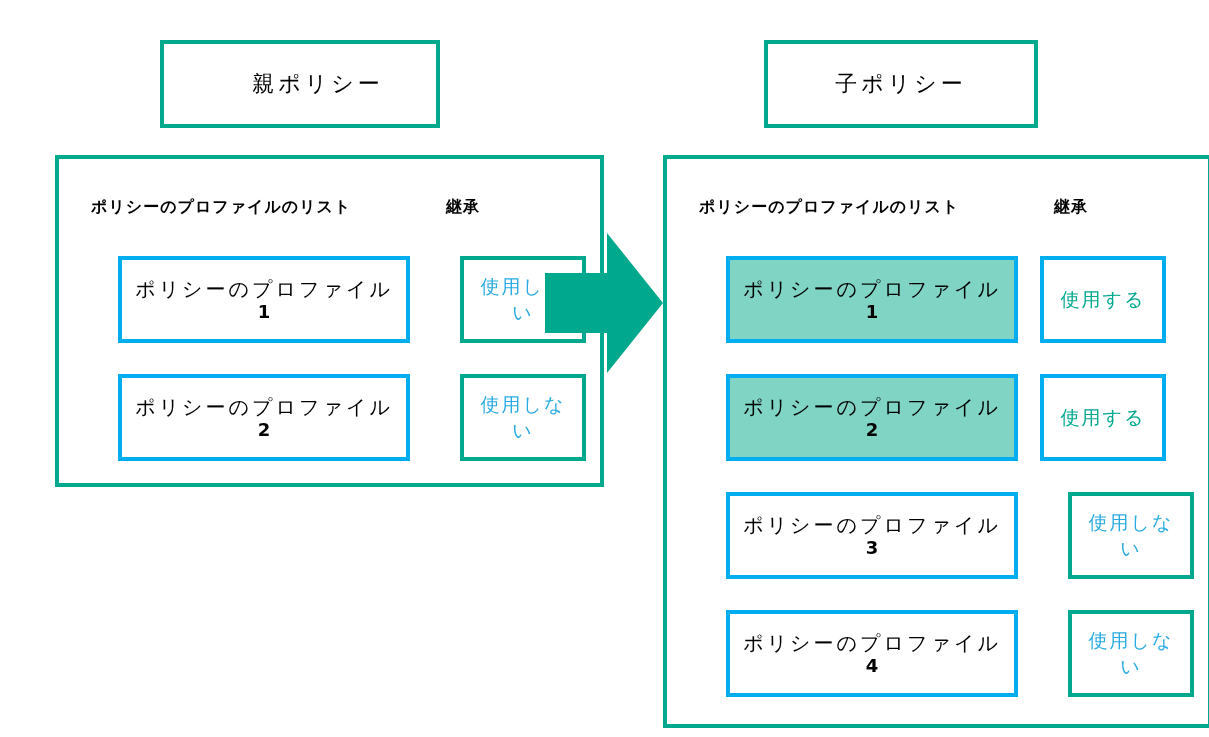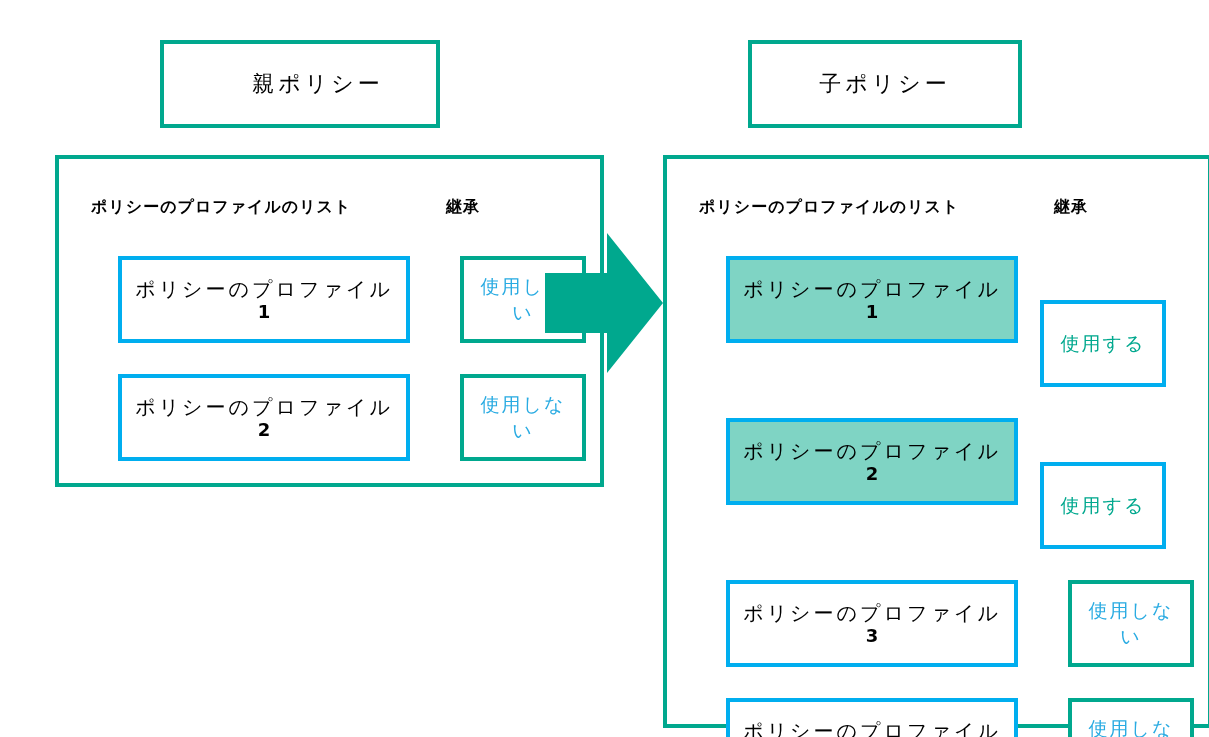--- a/index.html
+++ b/index.html
@@ -17,21 +17,21 @@
     color: var(--ink);
   }
 
   .title-box {
     position: absolute; top: 40px; height: 88px;
     box-sizing: border-box; border: 4px solid var(--green); background: #ffffff;
     display: flex; align-items: center; justify-content: center;
     font-size: 22px; letter-spacing: 4px;
   }
   .title-box.parent { left: 160px; width: 280px; padding-left: 36px; }
-  .title-box.child  { left: 748px; width: 274px; }
+  .title-box.child  { left: 764px; width: 274px; }
 
   .container {
     position: absolute; top: 155px; width: 549px;
     box-sizing: border-box; border: 4px solid var(--green); background: #ffffff;
   }
   .container.parent { left: 55px;  height: 332px; }
   .container.child  { left: 663px; height: 573px; }
 
   .list-header {
     position: absolute; left: 32px; top: 38px;
@@ -59,21 +59,21 @@
   }
   .profile-number {
     font-family: "DejaVu Sans", "Liberation Sans", sans-serif;
     font-weight: bold; font-size: 18px; line-height: 1.15;
   }
 
   .inherit-box {
     width: 126px; height: 87px; box-sizing: border-box; background: #ffffff;
     display: flex; align-items: center; justify-content: center; text-align: center;
   }
-  .inherit-box.used     { border: 4px solid var(--blue-border); color: var(--green); margin-top: 44px; }
+  .inherit-box.used     { border: 4px solid var(--blue-border); color: var(--green); }
   .inherit-box.not-used { border: 4px solid var(--green);       color: var(--blue-text); margin-left: 28px; }
   .inherit-label {
     font-size: 19px; letter-spacing: 2px; line-height: 1.35;
     display: inline-block; max-width: 96px;
   }
 
   .arrow-wrap { position: absolute; left: 545px; top: 233px; width: 118px; height: 140px; color: var(--green); }
 </style>
 </head>
 <body>

